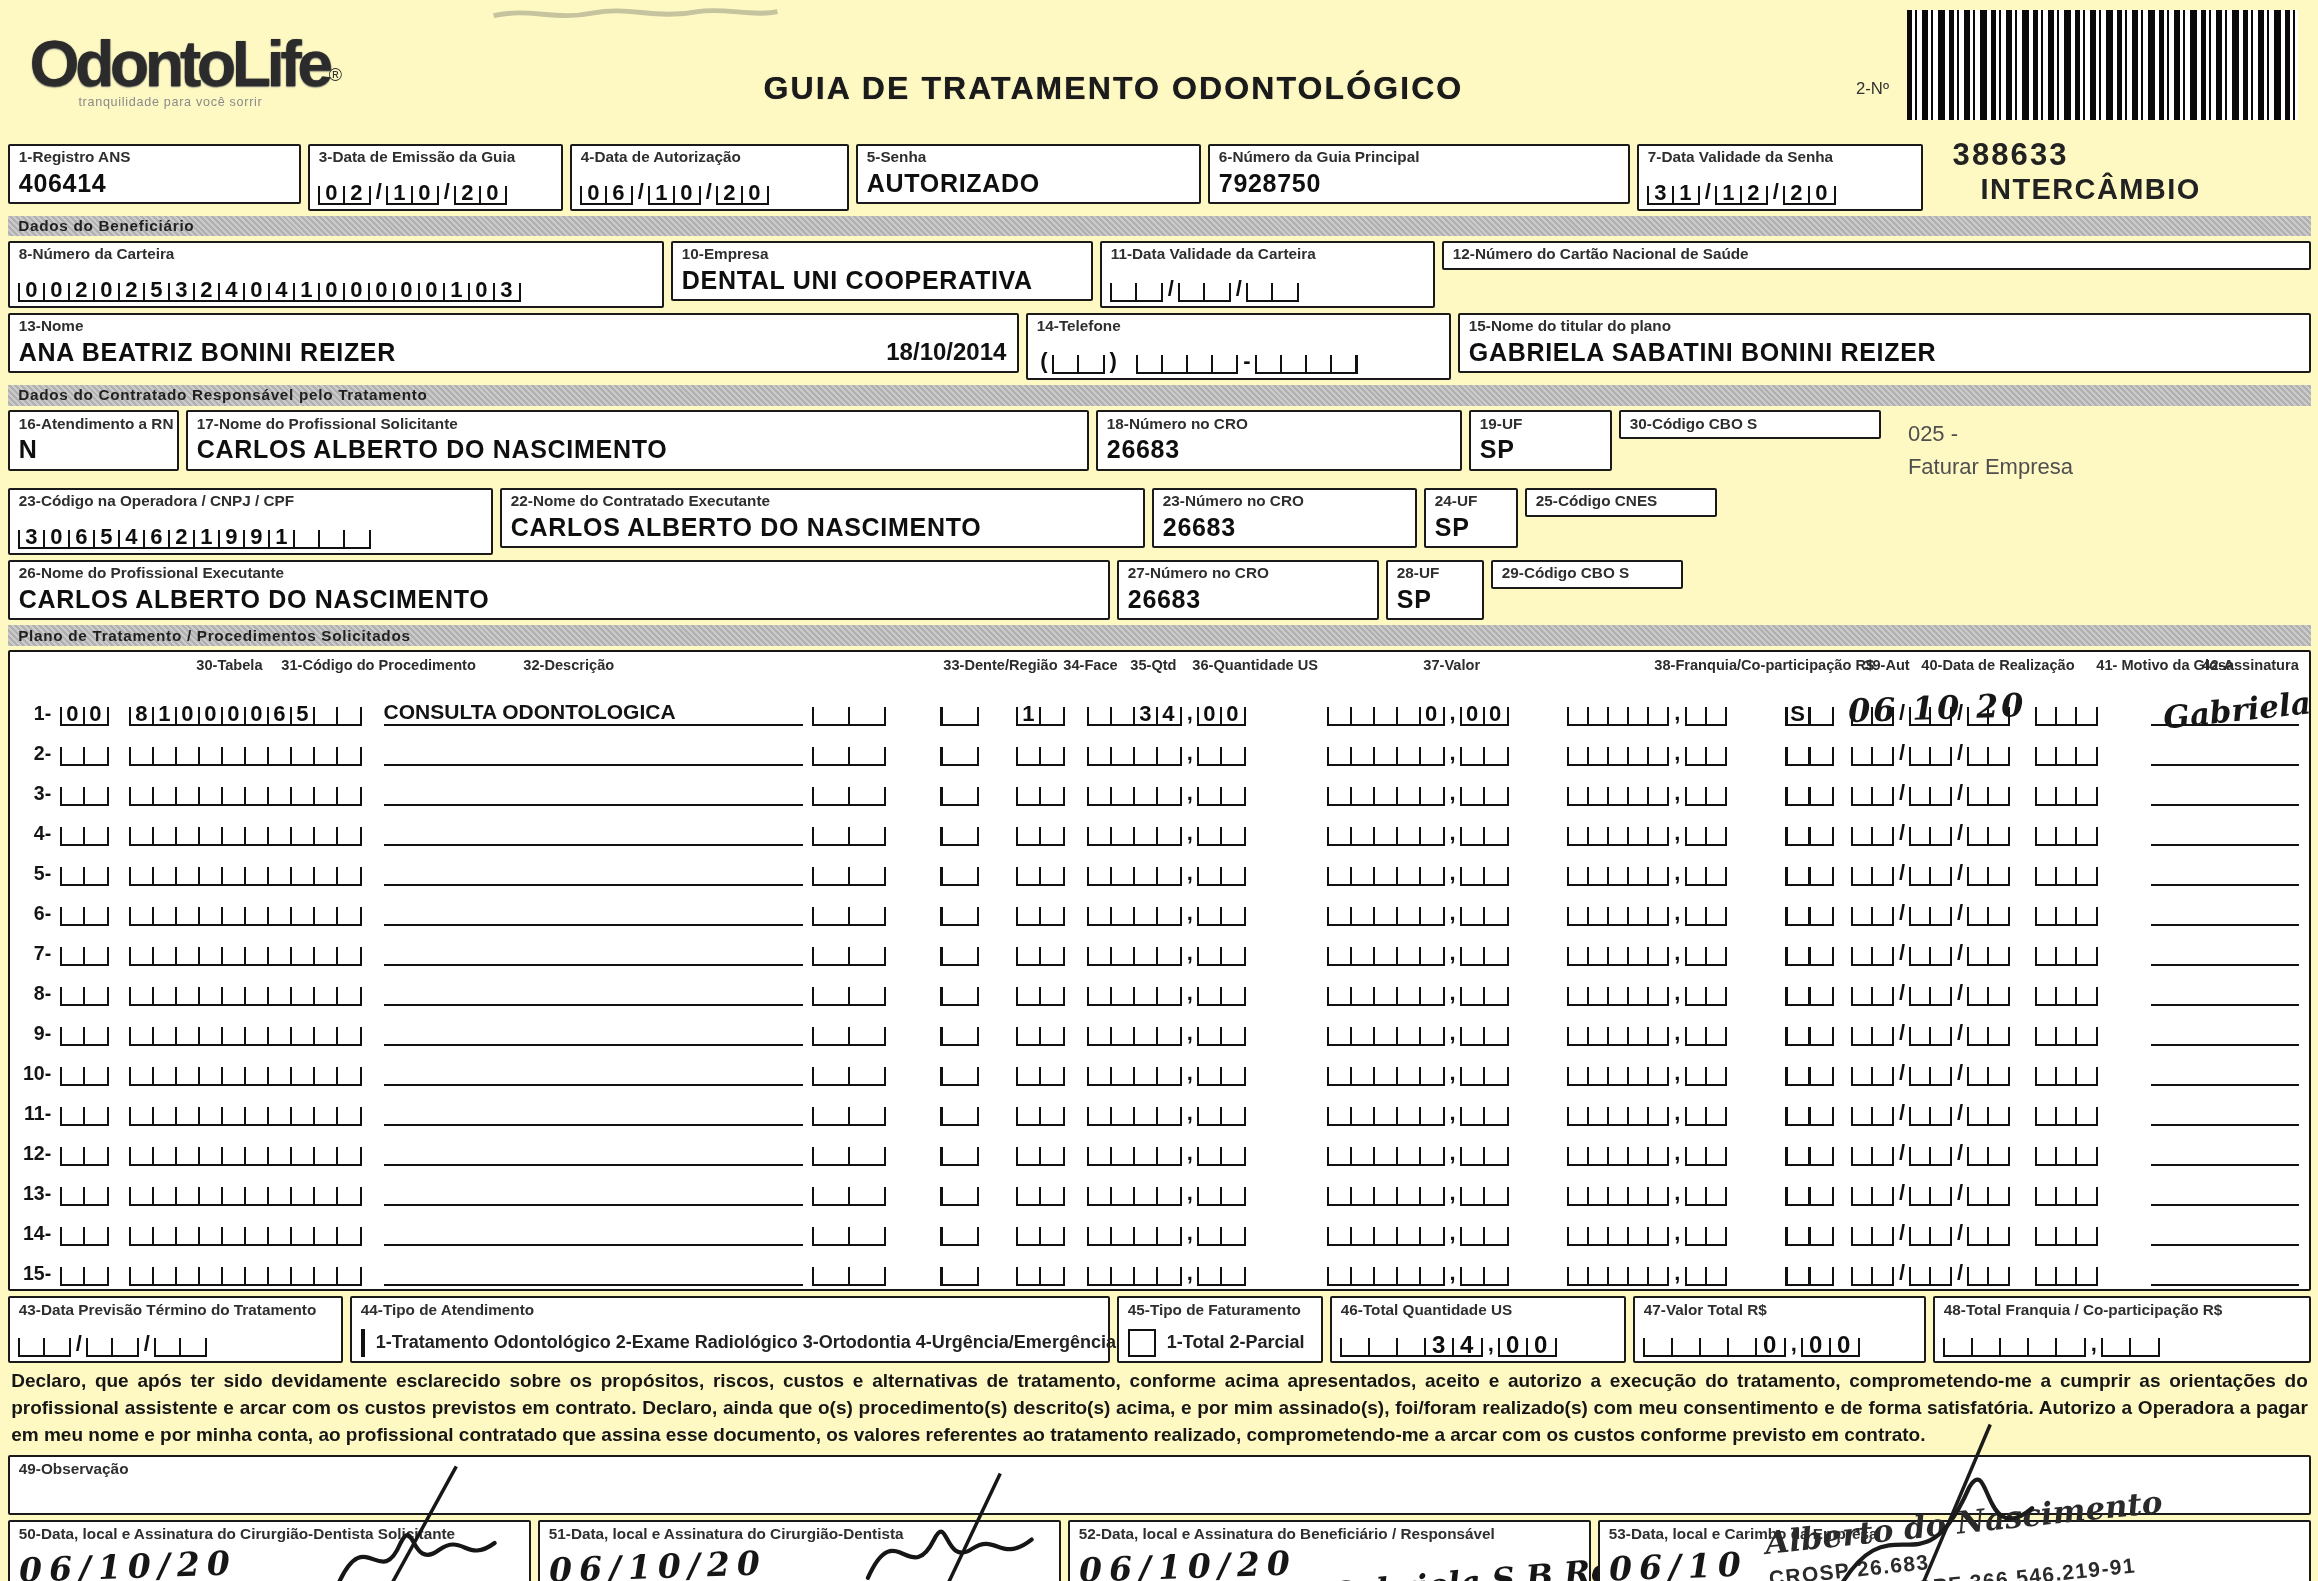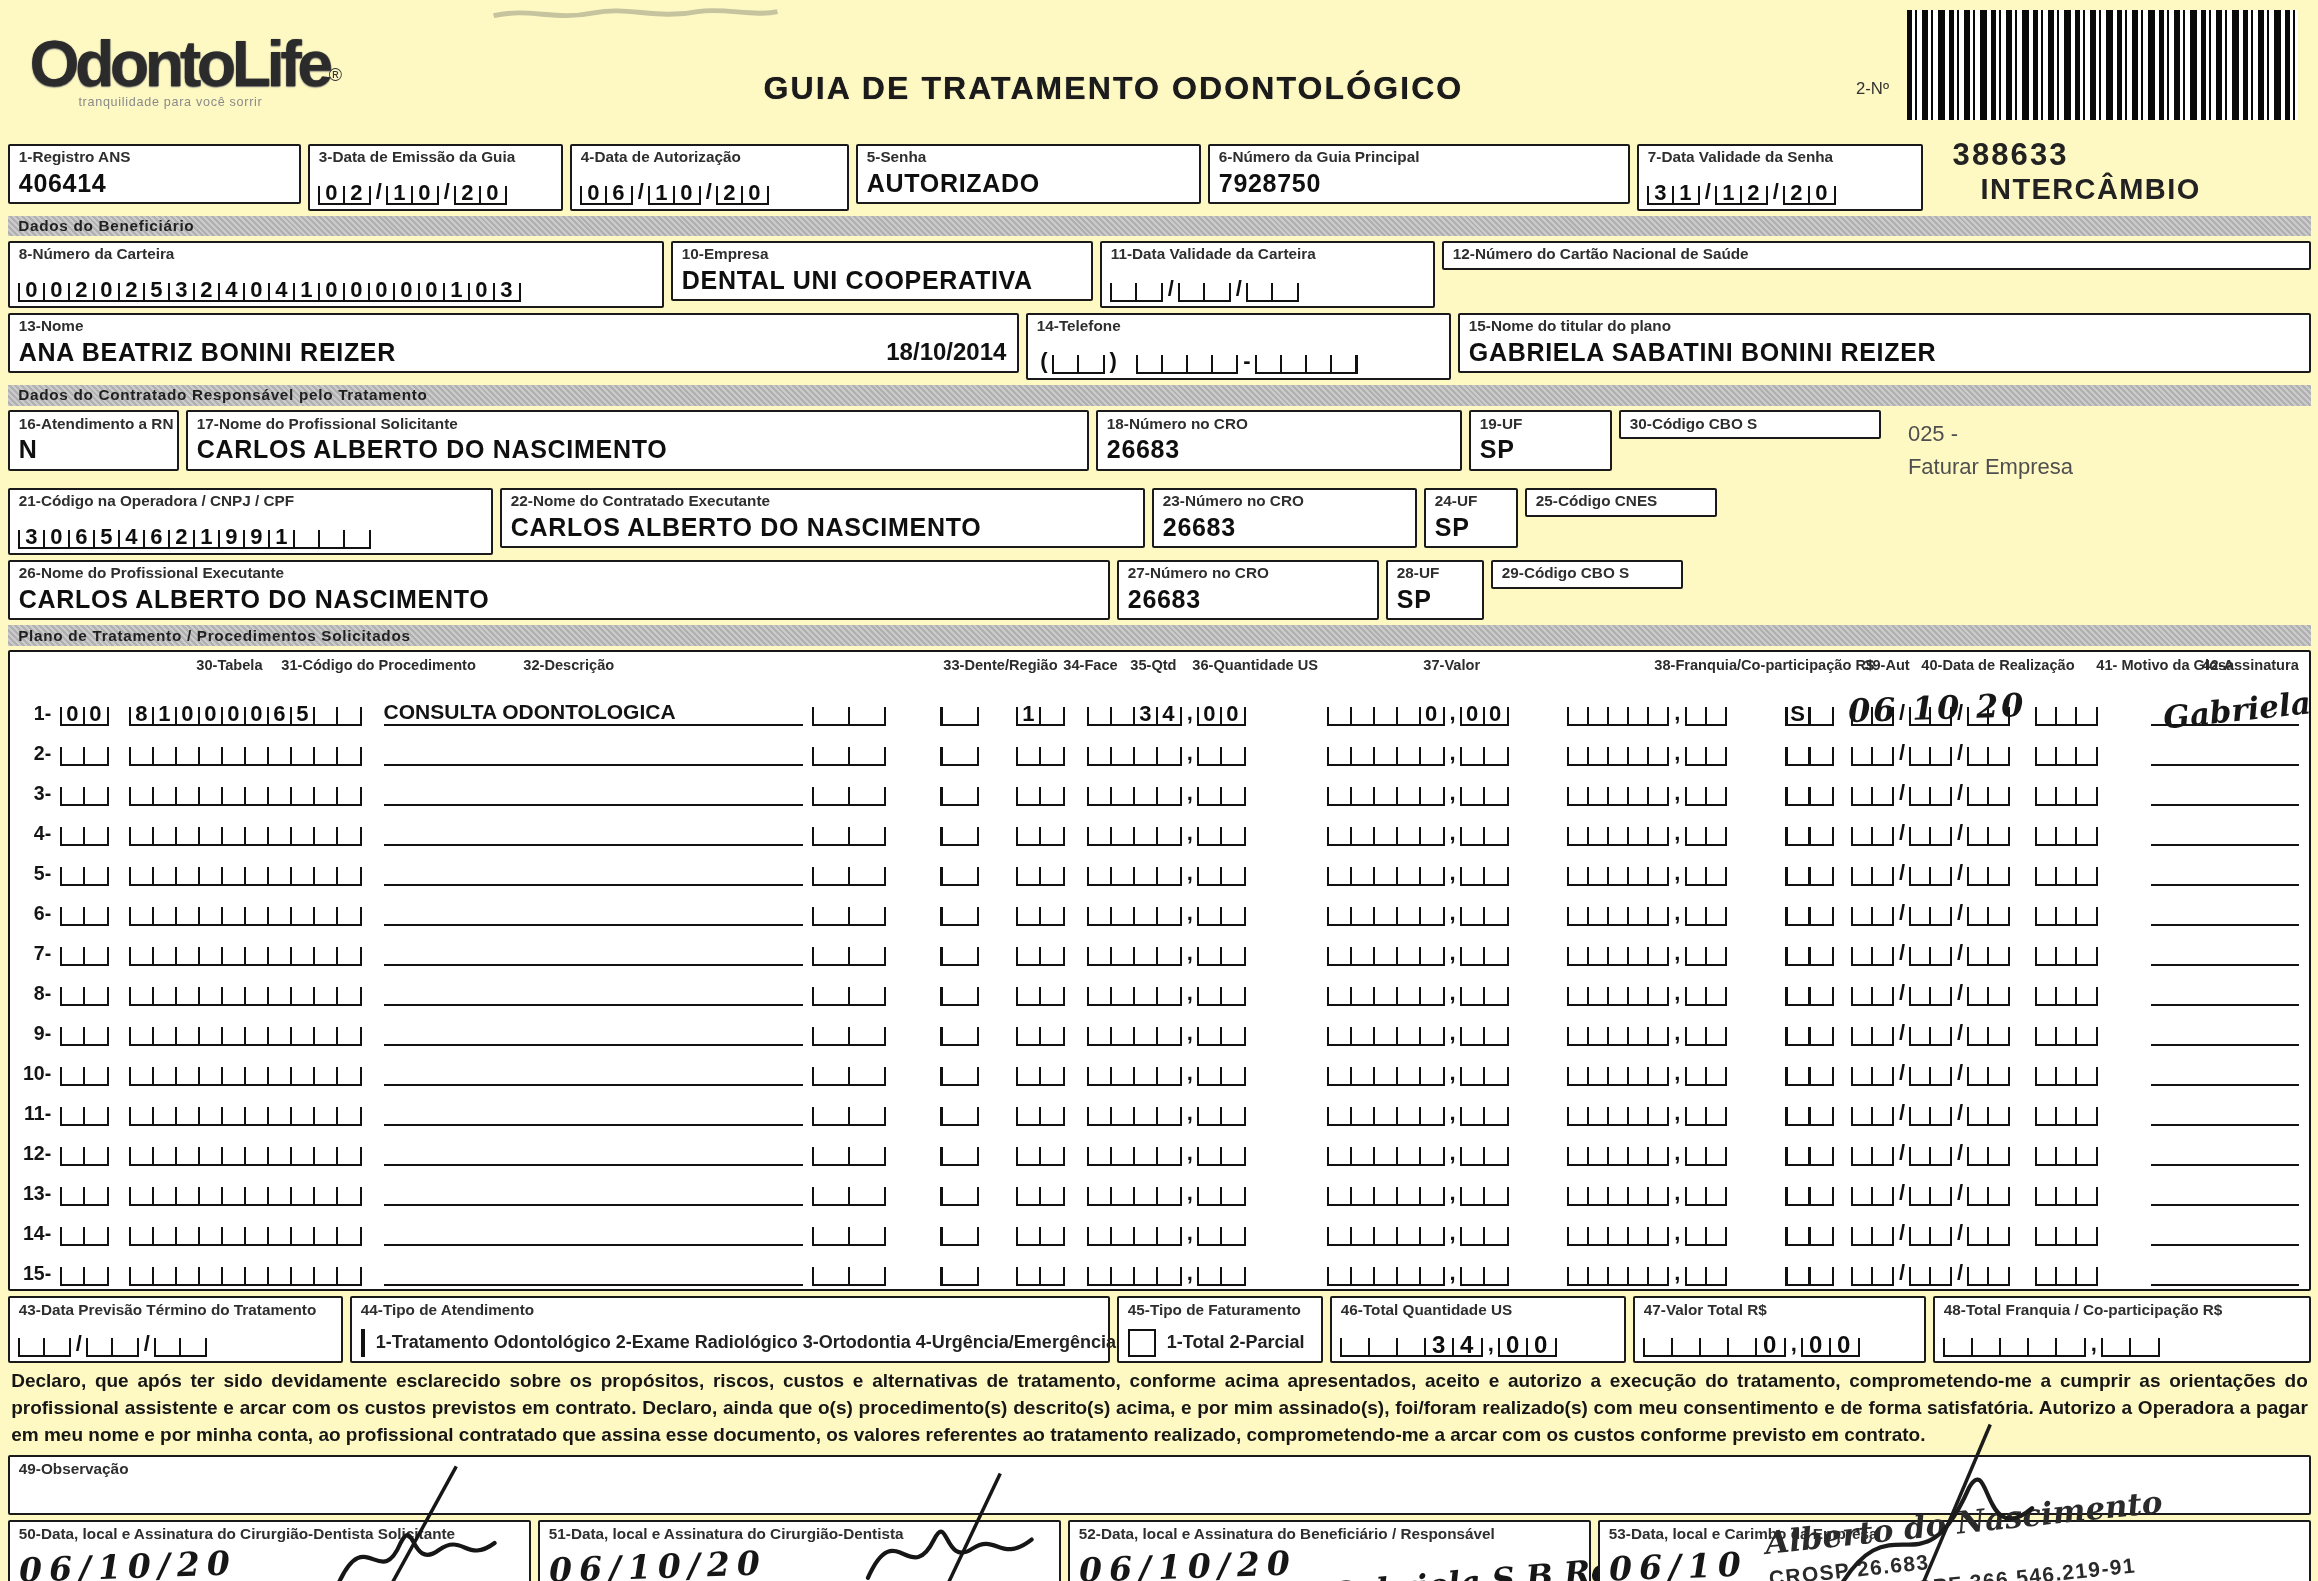--- a/index.html
+++ b/index.html
@@ -286,21 +286,21 @@
     <div class="fbox" style="width:262px">
       <span class="flabel">30-Código CBO S</span>
     </div>
     <div class="graynote">
       <div>025 -</div>
       <div>Faturar Empresa</div>
     </div>
   </div>
   <div class="frow">
     <div class="fbox" style="width:485px">
-      <span class="flabel">21-Código na Operadora / CNPJ / CPF</span>
+      <span class="flabel">23-Código na Operadora / CNPJ / CPF</span>
       <span class="cells-md"><span class="combwrap ">
             <span class="comb">
               <span class="c">3</span>
               <span class="c">0</span>
               <span class="c">6</span>
               <span class="c">5</span>
               <span class="c">4</span>
               <span class="c">6</span>
               <span class="c">2</span>
               <span class="c">1</span>

